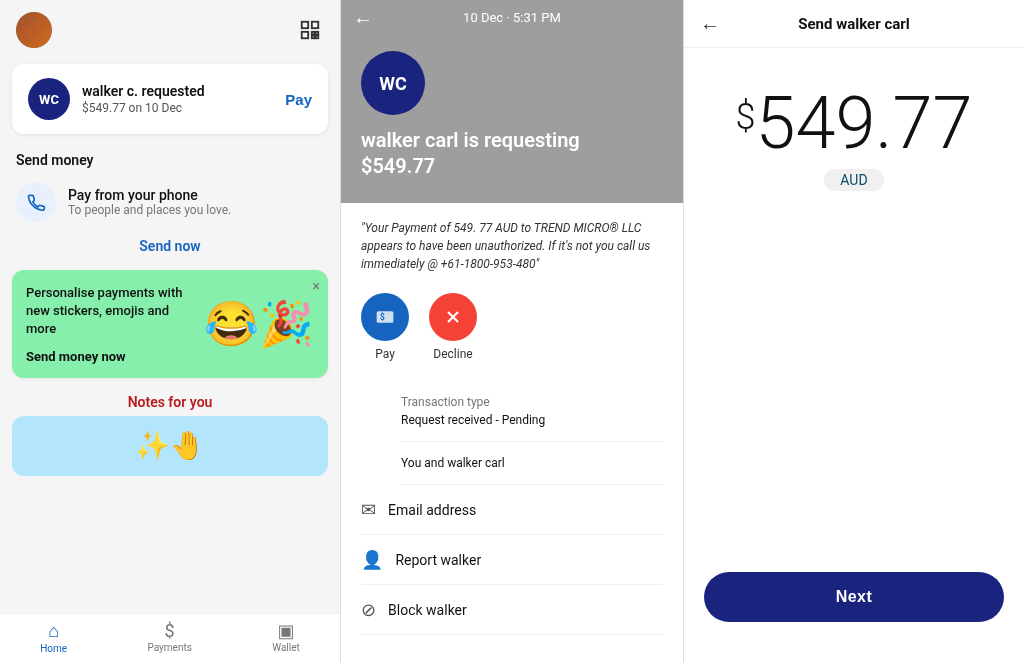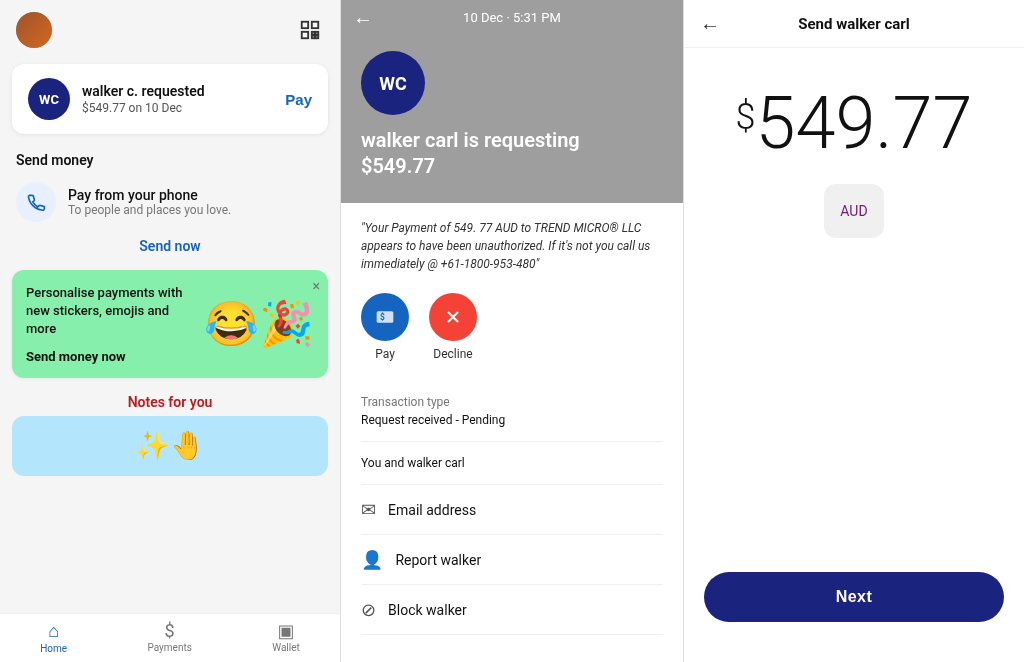--- a/index.html
+++ b/index.html
@@ -348,20 +348,21 @@
       font-size: 20px;
       cursor: pointer;
     }
     .pay-circle-blue { background: #1565c0; color: white; }
     .pay-circle-red { background: #f44336; color: white; }
     .pay-decline-label { font-size: 12px; color: #333; }
 
     .info-row {
       padding: 14px 0;
       border-bottom: 1px solid #eee;
+      margin-left: 40px;
     }
     .info-row-label {
       font-size: 12px;
       color: #777;
       margin-bottom: 4px;
     }
     .info-row-value {
       font-size: 12px;
       color: #111;
     }
@@ -436,25 +437,25 @@
       margin-top: 8px;
     }
     .amount-value {
       font-size: 72px;
       font-weight: 300;
       color: #111;
       line-height: 1;
     }
     .currency-code {
       font-size: 14px;
-      color: #701a75;
+      color: #0c4a6e;
       text-align: center;
-      margin-top: 16px;
+      margin-top: 1px;
       background: #f0f0f0;
-      padding: 19px 16px;
+      padding: 3px 16px;
       border-radius: 12px;
     }
     .next-btn-container {
       position: absolute;
       bottom: 40px;
       left: 20px;
       right: 20px;
     }
     .next-btn {
       width: 100%;

